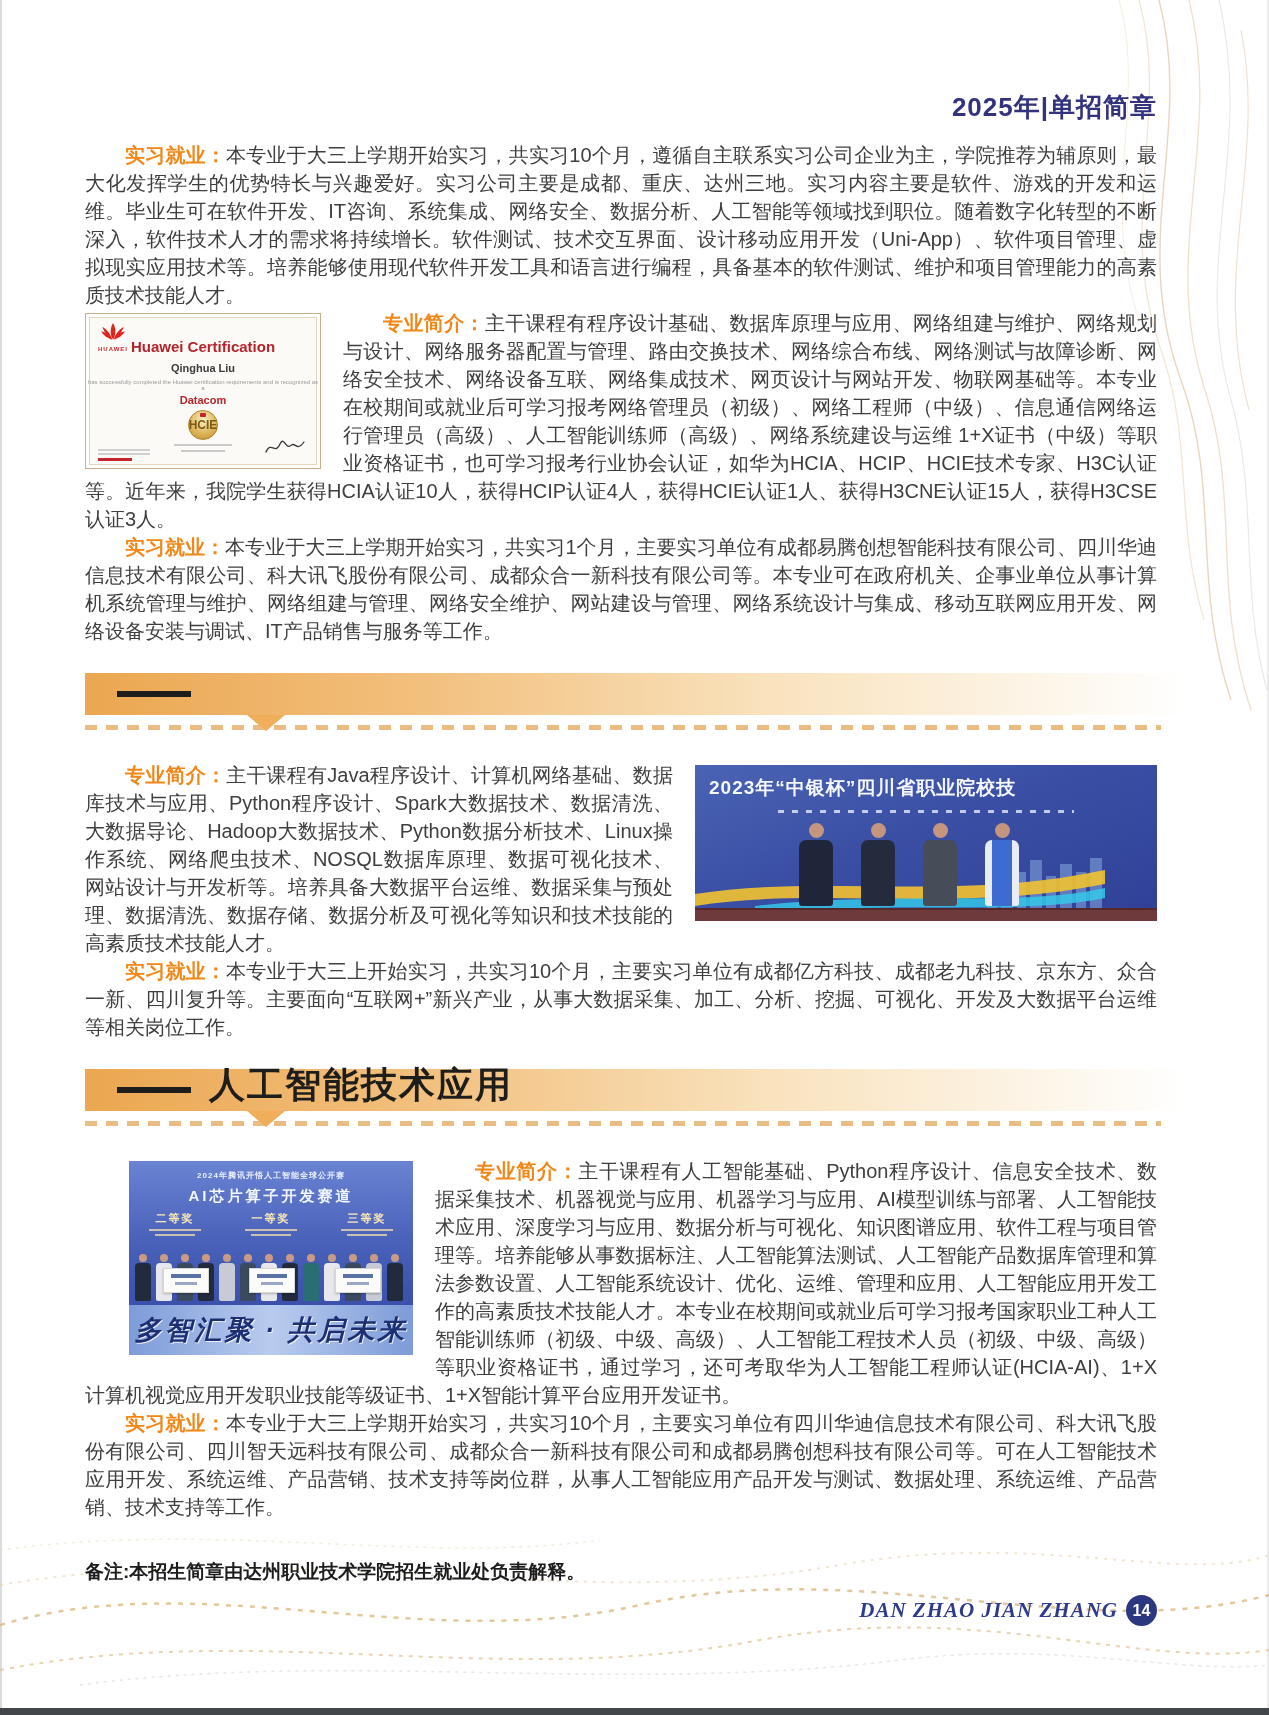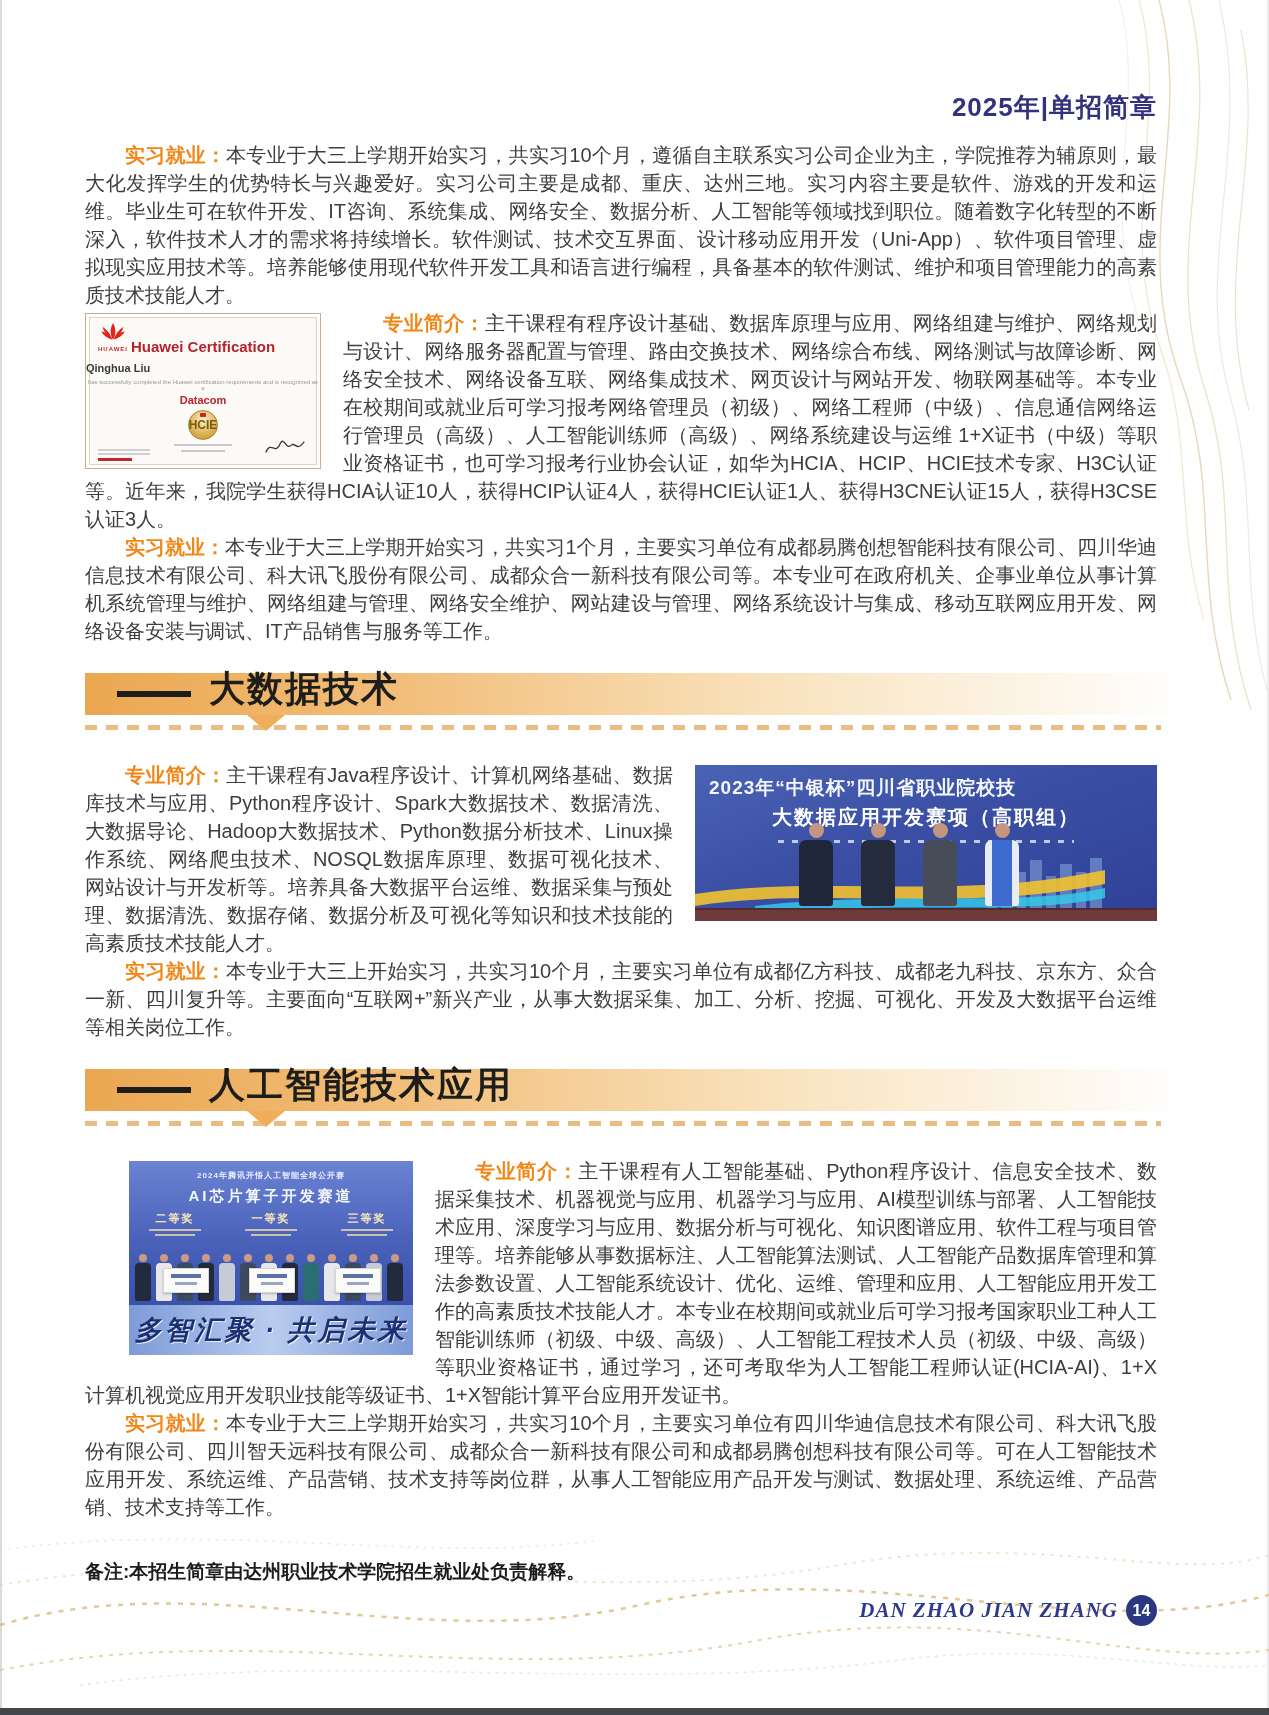--- a/index.html
+++ b/index.html
@@ -39,21 +39,21 @@
     background:repeating-linear-gradient(90deg,#e9bc83 0 12px, transparent 12px 21px); }
 
   .sec-body::after { content:""; display:block; clear:both; }
 
   
   .cert { float:left; width:236px; height:156px; margin:4px 22px 6px 0; position:relative;
     background:#fbfaf7; border:1px solid #c9ae8c; box-shadow:inset 0 0 0 3px #fff, inset 0 0 0 4px #e4d4bd; }
   .cert .hw { position:absolute; top:8px; left:12px; text-align:center; line-height:1; }
   .cert .hw .hw-name { font-size:6px; color:#c9252b; letter-spacing:1px; font-weight:bold; margin-top:1px; }
   .cert-title { text-align:center; color:#b5242c; font-weight:bold; font-size:15px; margin-top:24px; }
-  .cert-name  { text-align:left; font-size:11px; color:#3a3a3a; margin-top:7px; font-weight:bold; }
+  .cert-name  { text-align:center; font-size:11px; color:#3a3a3a; margin-top:7px; font-weight:bold; }
   .cert-line  { text-align:center; font-size:6px; color:#9a9a9a; margin-top:5px; }
   .cert-prog  { text-align:center; font-size:11px; color:#b5242c; font-weight:bold; margin-top:3px; }
   .badge { width:30px; height:30px; border-radius:50%; margin:4px auto 0; position:relative;
     background:radial-gradient(circle at 50% 32%, #fbefc8, #d9b052 62%, #b98e35);
     border:1px solid #b08328; display:flex; align-items:center; justify-content:center;
     font-size:12px; font-weight:bold; color:#7d5a10; }
   .badge::before { content:""; position:absolute; top:2px; left:50%; margin-left:-3px;
     width:6px; height:4px; background:#c4252b; border-radius:1px; }
   .cd { width:58px; height:2px; background:#c9c9c9; margin:4px auto 0; }
   .cd2 { width:44px; }
@@ -175,29 +175,27 @@
           <div class="cf-red"></div>
         </div>
       </div>
       <p class="body"><span class="lbl">专业简介：</span><span>主干课程有程序设计基础、数据库原理与应用、网络组建与维护、网络规划与设计、网络服务器配置与管理、路由交换技术、网络综合布线、网络测试与故障诊断、网络安全技术、网络设备互联、网络集成技术、网页设计与网站开发、物联网基础等。本专业在校期间或就业后可学习报考网络管理员（初级）、网络工程师（中级）、信息通信网络运行管理员（高级）、人工智能训练师（高级）、网络系统建设与运维 1+X证书（中级）等职业资格证书，也可学习报考行业协会认证，如华为HCIA、HCIP、HCIE技术专家、H3C认证等。近年来，我院学生获得HCIA认证10人，获得HCIP认证4人，获得HCIE认证1人、获得H3CNE认证15人，获得H3CSE认证3人。</span></p>
       <p class="body"><span class="lbl">实习就业：</span><span>本专业于大三上学期开始实习，共实习1个月，主要实习单位有成都易腾创想智能科技有限公司、四川华迪信息技术有限公司、科大讯飞股份有限公司、成都众合一新科技有限公司等。本专业可在政府机关、企事业单位从事计算机系统管理与维护、网络组建与管理、网络安全维护、网站建设与管理、网络系统设计与集成、移动互联网应用开发、网络设备安装与调试、IT产品销售与服务等工作。</span></p>
     </div>
 
     <div class="sec-head">
       <div class="bar"></div>
       <div class="hdash"></div>
-      <div class="title"><span>大数据技术</span><span class="subtitle"></span></div>
       <div class="notch"></div>
       <div class="dashes"></div>
     </div>
 
     <div class="sec-body">
       <div class="photo-bd">
         <div class="bd-c1">2023年“中银杯”四川省职业院校技</div>
-        <div class="bd-c2">大数据应用开发赛项（高职组）</div>
         <div class="bd-spon"></div>
         <svg class="bd-art" width="410" height="72" viewBox="0 0 410 72" fill="none">
           <g fill="#8fb4e4" opacity="0.5">
             <rect x="292" y="30" width="10" height="42"></rect>
               <rect x="306" y="18" width="12" height="54"></rect>
             <rect x="322" y="36" width="9" height="36"></rect>
               <rect x="335" y="24" width="12" height="48"></rect>
             <rect x="351" y="40" width="10" height="32"></rect>
               <rect x="365" y="28" width="12" height="44"></rect>
             <rect x="381" y="36" width="10" height="36"></rect>

